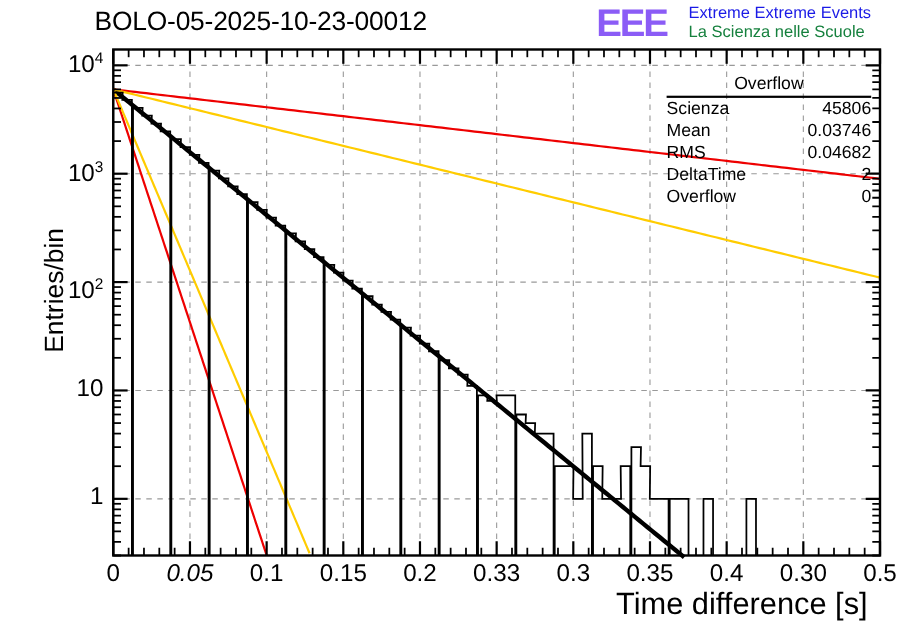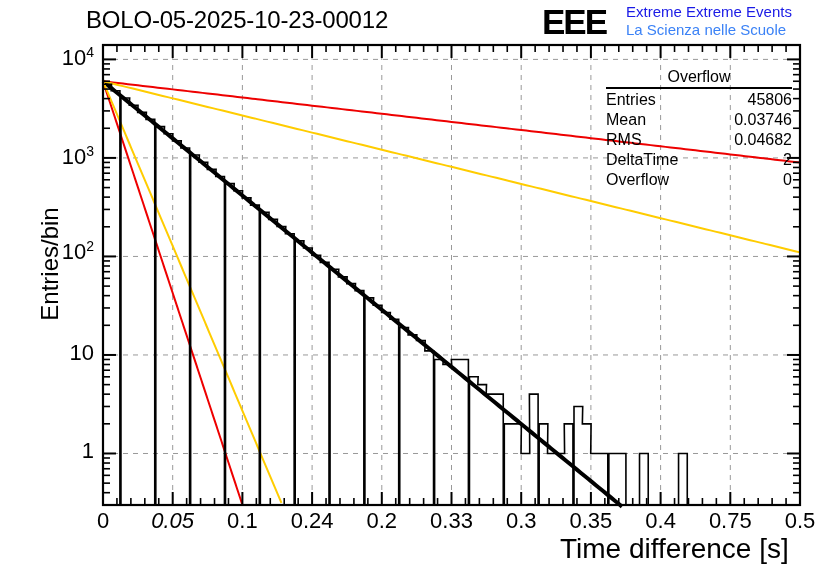--- a/index.html
+++ b/index.html
@@ -254,55 +254,55 @@
       <line x1="103" y1="63.904950498225276" x2="110" y2="63.904950498225276" stroke="#000" stroke-width="1.6"></line>
       <line x1="800" y1="63.904950498225276" x2="793" y2="63.904950498225276" stroke="#000" stroke-width="1.6"></line>
       <line x1="103" y1="59.39682989669785" x2="116" y2="59.39682989669785" stroke="#000" stroke-width="2"></line>
       <line x1="800" y1="59.39682989669785" x2="787" y2="59.39682989669785" stroke="#000" stroke-width="2"></line>
     </g>
 </svg>
 
 <div class="abs" id="title">BOLO-05-2025-10-23-00012</div>
 
 <div class="abs" id="logo">
-  <div id="logo-mark" style="color: #000000;">EEE</div>
+  <div id="logo-mark" style="color: #8b5cf6;">EEE</div>
   <div id="logo-l1" style="color: rgb(26, 26, 230);">Extreme Extreme Events</div>
-  <div id="logo-l2" style="color: #3b82f6;">La Scienza nelle Scuole</div>
+  <div id="logo-l2" style="color: #15803d;">La Scienza nelle Scuole</div>
 </div>
 
 <div class="abs" id="ylab">Entries/bin</div>
 <div class="abs" id="xlab">Time difference [s]</div>
 
 <div id="xticklabels">
     <div class="xtick" style="left: 68px;">0</div>
     <div class="xtick" style="left: 137.7px; font-style: italic;">0.05</div>
     <div class="xtick" style="left: 207.4px;">0.1</div>
-    <div class="xtick" style="left: 277.1px;">0.24</div>
+    <div class="xtick" style="left: 277.1px;">0.15</div>
     <div class="xtick" style="left: 346.8px;">0.2</div>
     <div class="xtick" style="left: 416.5px;">0.33</div>
     <div class="xtick" style="left: 486.2px;">0.3</div>
     <div class="xtick" style="left: 555.9px;">0.35</div>
     <div class="xtick" style="left: 625.6px;">0.4</div>
-    <div class="xtick" style="left: 695.3px;">0.75</div>
+    <div class="xtick" style="left: 695.3px;">0.30</div>
     <div class="xtick" style="left: 765px;">0.5</div>
   </div>
 <div id="yticklabels">
     <div class="ytick" style="left: 20px; top: 44.3968px;">10<sup>4</sup></div>
     <div class="ytick" style="left: 20px; top: 142.919px;">10<sup>3</sup></div>
-    <div class="ytick" style="left: 20px; top: 238px; text-align: right;">10<sup>2</sup></div>
+    <div class="ytick" style="left: 20px; top: 250px; text-align: right;">10<sup>2</sup></div>
     <div class="ytick" style="left: 20px; top: 339.963px;">10</div>
     <div class="ytick" style="left: 20px; top: 438.485px;">1</div>
   </div>
 
 <div class="abs" id="stats">
   <div class="hdr">Overflow</div>
   <div class="rule"></div>
   <div id="stats-rows">
       <div class="row">
-        <span class="k">Entries</span>
+        <span class="k">Scienza</span>
         <span class="v">45806</span>
       </div>
       <div class="row">
         <span class="k">Mean</span>
         <span class="v">0.03746</span>
       </div>
       <div class="row">
         <span class="k">RMS</span>
         <span class="v">0.04682</span>
       </div>

